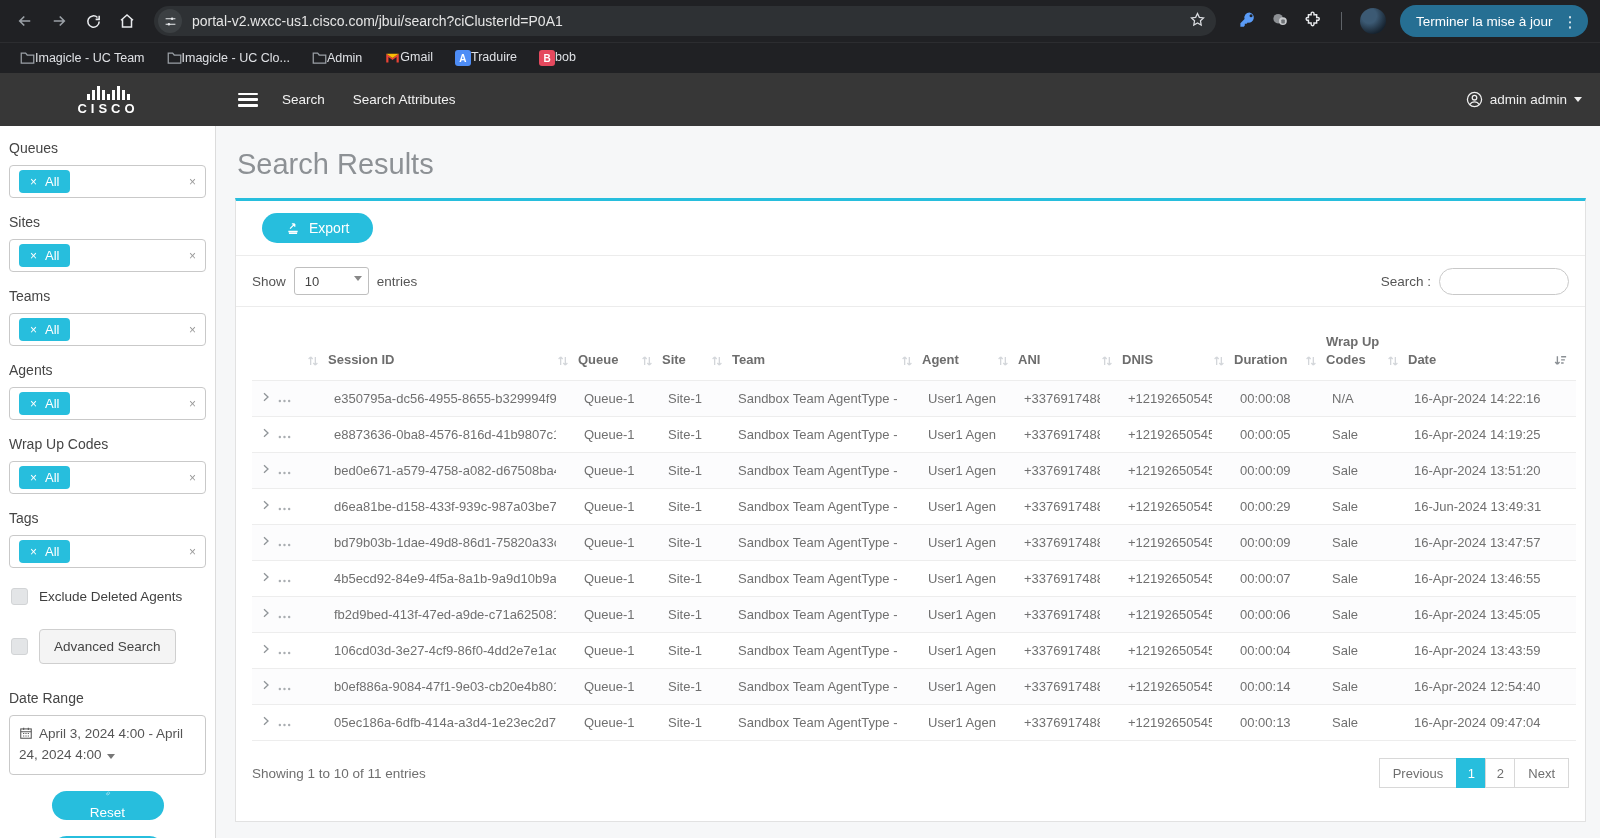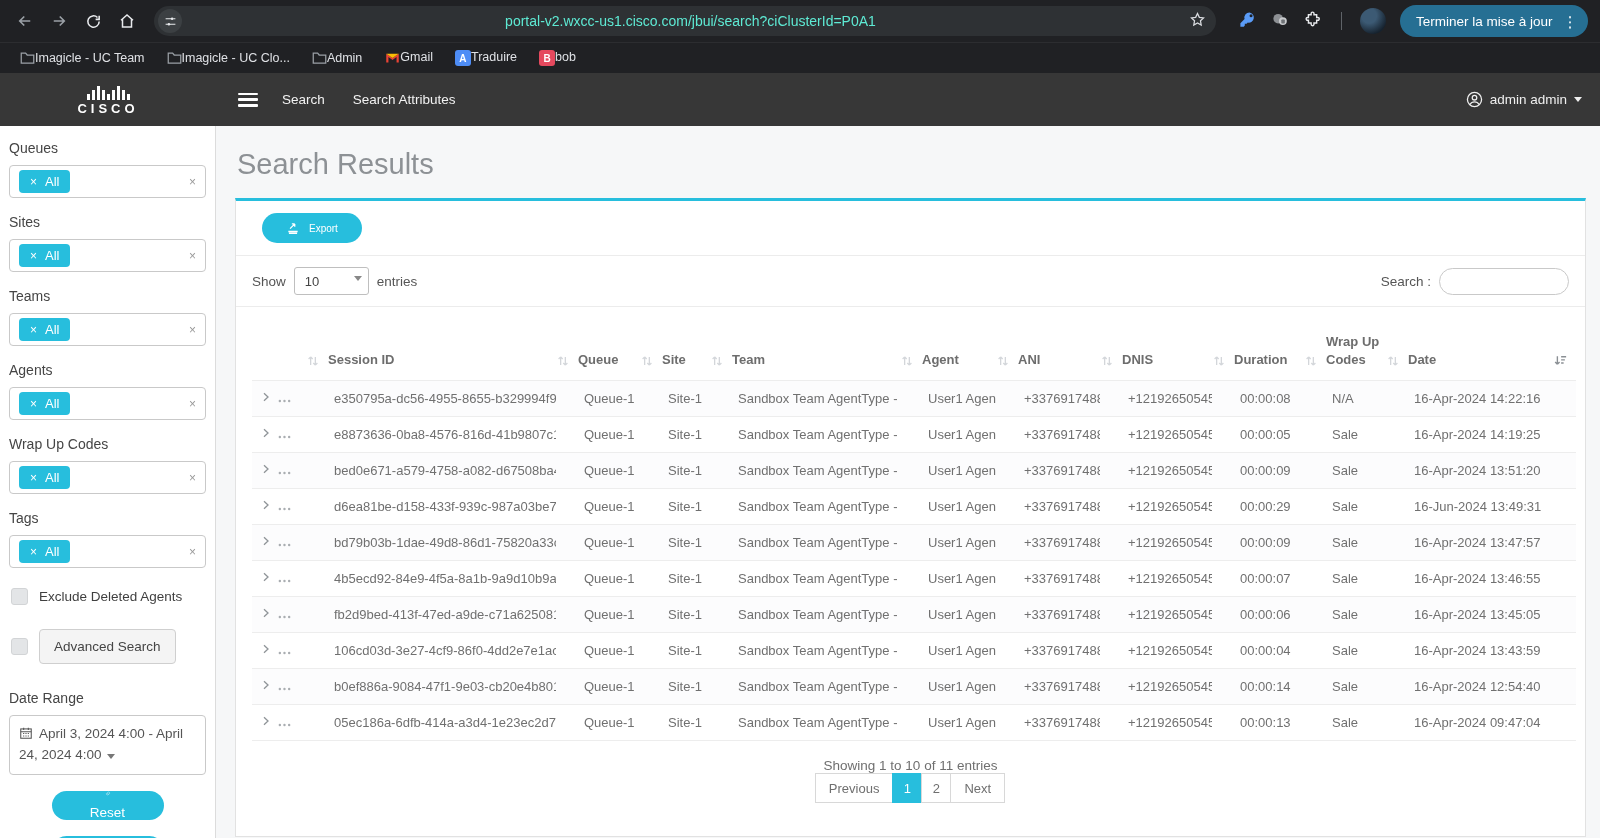--- a/index.html
+++ b/index.html
@@ -3,21 +3,21 @@
 <meta charset="utf-8">
 <style>
   * { margin:0; padding:0; box-sizing:border-box; }
   html,body { width:1600px; height:838px; overflow:hidden; font-family:"Liberation Sans", sans-serif; background:#f4f5f6; }
 
   
   .browser-toolbar { height:42px; background:#202124; display:flex; align-items:center; padding:0 10px; gap:4px; }
   .nav-ic { width:30px; height:30px; border-radius:50%; display:flex; align-items:center; justify-content:center; flex:0 0 auto; }
   .omnibox { flex:1 1 auto; max-width:1062px; height:30px; background:#2e3134; border-radius:15px; display:flex; align-items:center; padding:0 10px 0 4px; margin:0 8px; }
   .site-chip { width:24px; height:24px; border-radius:50%; background:#3c4043; display:flex; align-items:center; justify-content:center; margin-right:10px; }
-  .url-text { color:#5eead4; font-size:14px; flex:1; white-space:nowrap; overflow:hidden;text-align:center; }
+  .url-text { color:#e5e5e5; font-size:14px; flex:1; white-space:nowrap; overflow:hidden; }
   .ext-area { display:flex; align-items:center; gap:14px; margin:0 10px; }
   .chrome-sep { width:1px; height:18px; background:#5f6368; margin:0 4px; }
   .profile-avatar { width:26px; height:26px; border-radius:50%; background:radial-gradient(circle at 35% 30%, #3c5a74 0 30%, #16222e 75%); margin:0 10px; }
   .update-pill { background:#266f93; color:#fff; border:none; height:32px; border-radius:16px; font-size:13.5px; font-family:"Liberation Sans",sans-serif; padding:0 10px 0 16px; display:flex; align-items:center; gap:10px; white-space:nowrap; }
   .kebab { color:#fff; font-size:15px; letter-spacing:0; line-height:1; }
 
   .bookmarks-bar { height:31px; background:#202124; border-top:1px solid #2c2d30; display:flex; align-items:center; padding:0 12px; gap:6px; }
   .bookmark { display:flex; align-items:flex-start; padding:3px 8px; border-radius:4px; color:#dfe1e5; font-size:12.5px; white-space:nowrap; }
   .fav-badge { width:16px; height:16px; border-radius:3px; display:flex; align-items:center; justify-content:center; font-size:10px; font-weight:bold; color:#fff; }
   .fav-gmail { background:transparent; }
@@ -52,21 +52,21 @@
   .adv-btn { background:#f4f4f4; border:1px solid #cfcfcf; border-radius:4px; color:#454545; font-size:13.5px; padding:9px 14px; font-family:"Liberation Sans",sans-serif; }
   .daterange-label { font-size:14px; color:#454545; margin:26px 0 9px 0; }
   .date-box { border:1px solid #c9c9c9; border-radius:4px; background:#fff; padding:8px 9px; font-size:13.5px; color:#555; line-height:1.55; }
   .date-caret { display:inline-block; width:0; height:0; border-left:4px solid transparent; border-right:4px solid transparent; border-top:5px solid #777; margin-left:5px; }
   .side-btn { display:flex; align-items:center; justify-content:center; gap:9px; background:var(--accent); color:#fff; border:none; border-radius:16px; height:29px; width:112px; margin:16px auto 0 auto; font-size:13.5px; font-family:"Liberation Sans",sans-serif; cursor:pointer;flex-direction:column; }
 
   .main { flex:1; background:#f6f7f8; padding:16px 14px 0 19px; overflow:hidden; }
   .page-title { font-size:29px; color:#8d9195; font-weight:400; margin:6px 0 17px 2px; }
   .card { background:#fff; border:1px solid #e2e2e2; border-top:3px solid var(--accent); }
   .export-row { padding:12px 26px; border-bottom:1px solid #ececec; }
-  .export-btn { display:flex; align-items:center; gap:9px; background:var(--accent); color:#fff; border:none; border-radius:16px; height:30px; padding:0 24px; font-size:10px; font-family:"Liberation Sans",sans-serif; cursor:pointer;justify-content:center; }
+  .export-btn { display:flex; align-items:center; gap:9px; background:var(--accent); color:#fff; border:none; border-radius:16px; height:30px; padding:0 24px; font-size:14px; font-family:"Liberation Sans",sans-serif; cursor:pointer;justify-content:center; }
   .controls-row { padding:11px 16px; border-bottom:1px solid #ececec; display:flex; align-items:center; }
   .show-group { display:flex; align-items:center; gap:8px; font-size:13.5px; color:#555; }
   .select-wrap { position:relative; }
   .page-size { appearance:none; -webkit-appearance:none; border:1px solid #bfbfbf; border-radius:3px; height:28px; width:75px; font-size:13px; color:#444; padding:0 18px 0 10px; background:#fff; font-family:"Liberation Sans",sans-serif; }
   .select-caret { position:absolute; right:7px; top:9px; width:0; height:0; border-left:4px solid transparent; border-right:4px solid transparent; border-top:5px solid #888; pointer-events:none; }
   .search-group { margin-left:auto; display:flex; align-items:center; gap:8px; font-size:13.5px; color:#555; }
   .table-search { border:1px solid #c9c9c9; border-radius:14px; height:27px; width:130px; padding:0 12px; font-size:13px; outline:none; }
 
   .table-wrap { padding:0 16px; }
   table.results { width:100%; border-collapse:collapse; table-layout:fixed; }
@@ -74,21 +74,21 @@
   thead th { text-align:left; font-size:13px; font-weight:bold; color:#6d6d6d; padding:26px 2px 12px 0; vertical-align:bottom; }
   .th-flex { display:flex; align-items:flex-end; gap:8px; line-height:1.35; }
   .th-flex .sort-trail { margin-left:auto; margin-right:6px; }
   tbody tr { border-top:1px solid #ededed; }
   tbody { border-bottom:1px solid #ededed; }
   tbody tr:nth-child(odd) { background:#fcfcfd; }
   tbody td { font-size:13px; color:#707070; padding:10px 2px 10px 28px; white-space:nowrap; overflow:hidden; }
   td.cell-expand { padding:10px 0 10px 8px; }
   td.cell-dots { padding:10px 0 10px 2px; }
 
-  .card-footer { display:flex; align-items:center; justify-content:space-between; padding:17px 16px 33px 16px;flex-direction:column; }
+  .card-footer { display:flex; align-items:center; justify-content:space-between; padding:17px 16px 33px 16px; }
   .summary-text { font-size:13.5px; color:#6f6f6f; }
   .pagination { display:flex;justify-content:flex-end; }
   .page-btn { border:1px solid #d8d8d8; background:#fff; color:#6f6f6f; font-size:13px; height:30px; min-width:30px; padding:0 13px; margin-left:-1px; font-family:"Liberation Sans",sans-serif; cursor:pointer; }
   .page-btn.num { padding:0; width:29px; }
   .page-btn.active { background:var(--accent); border-color:var(--accent); color:#fff; }
 </style>
 </head>
 <body>
 
 <div class="browser-toolbar">

